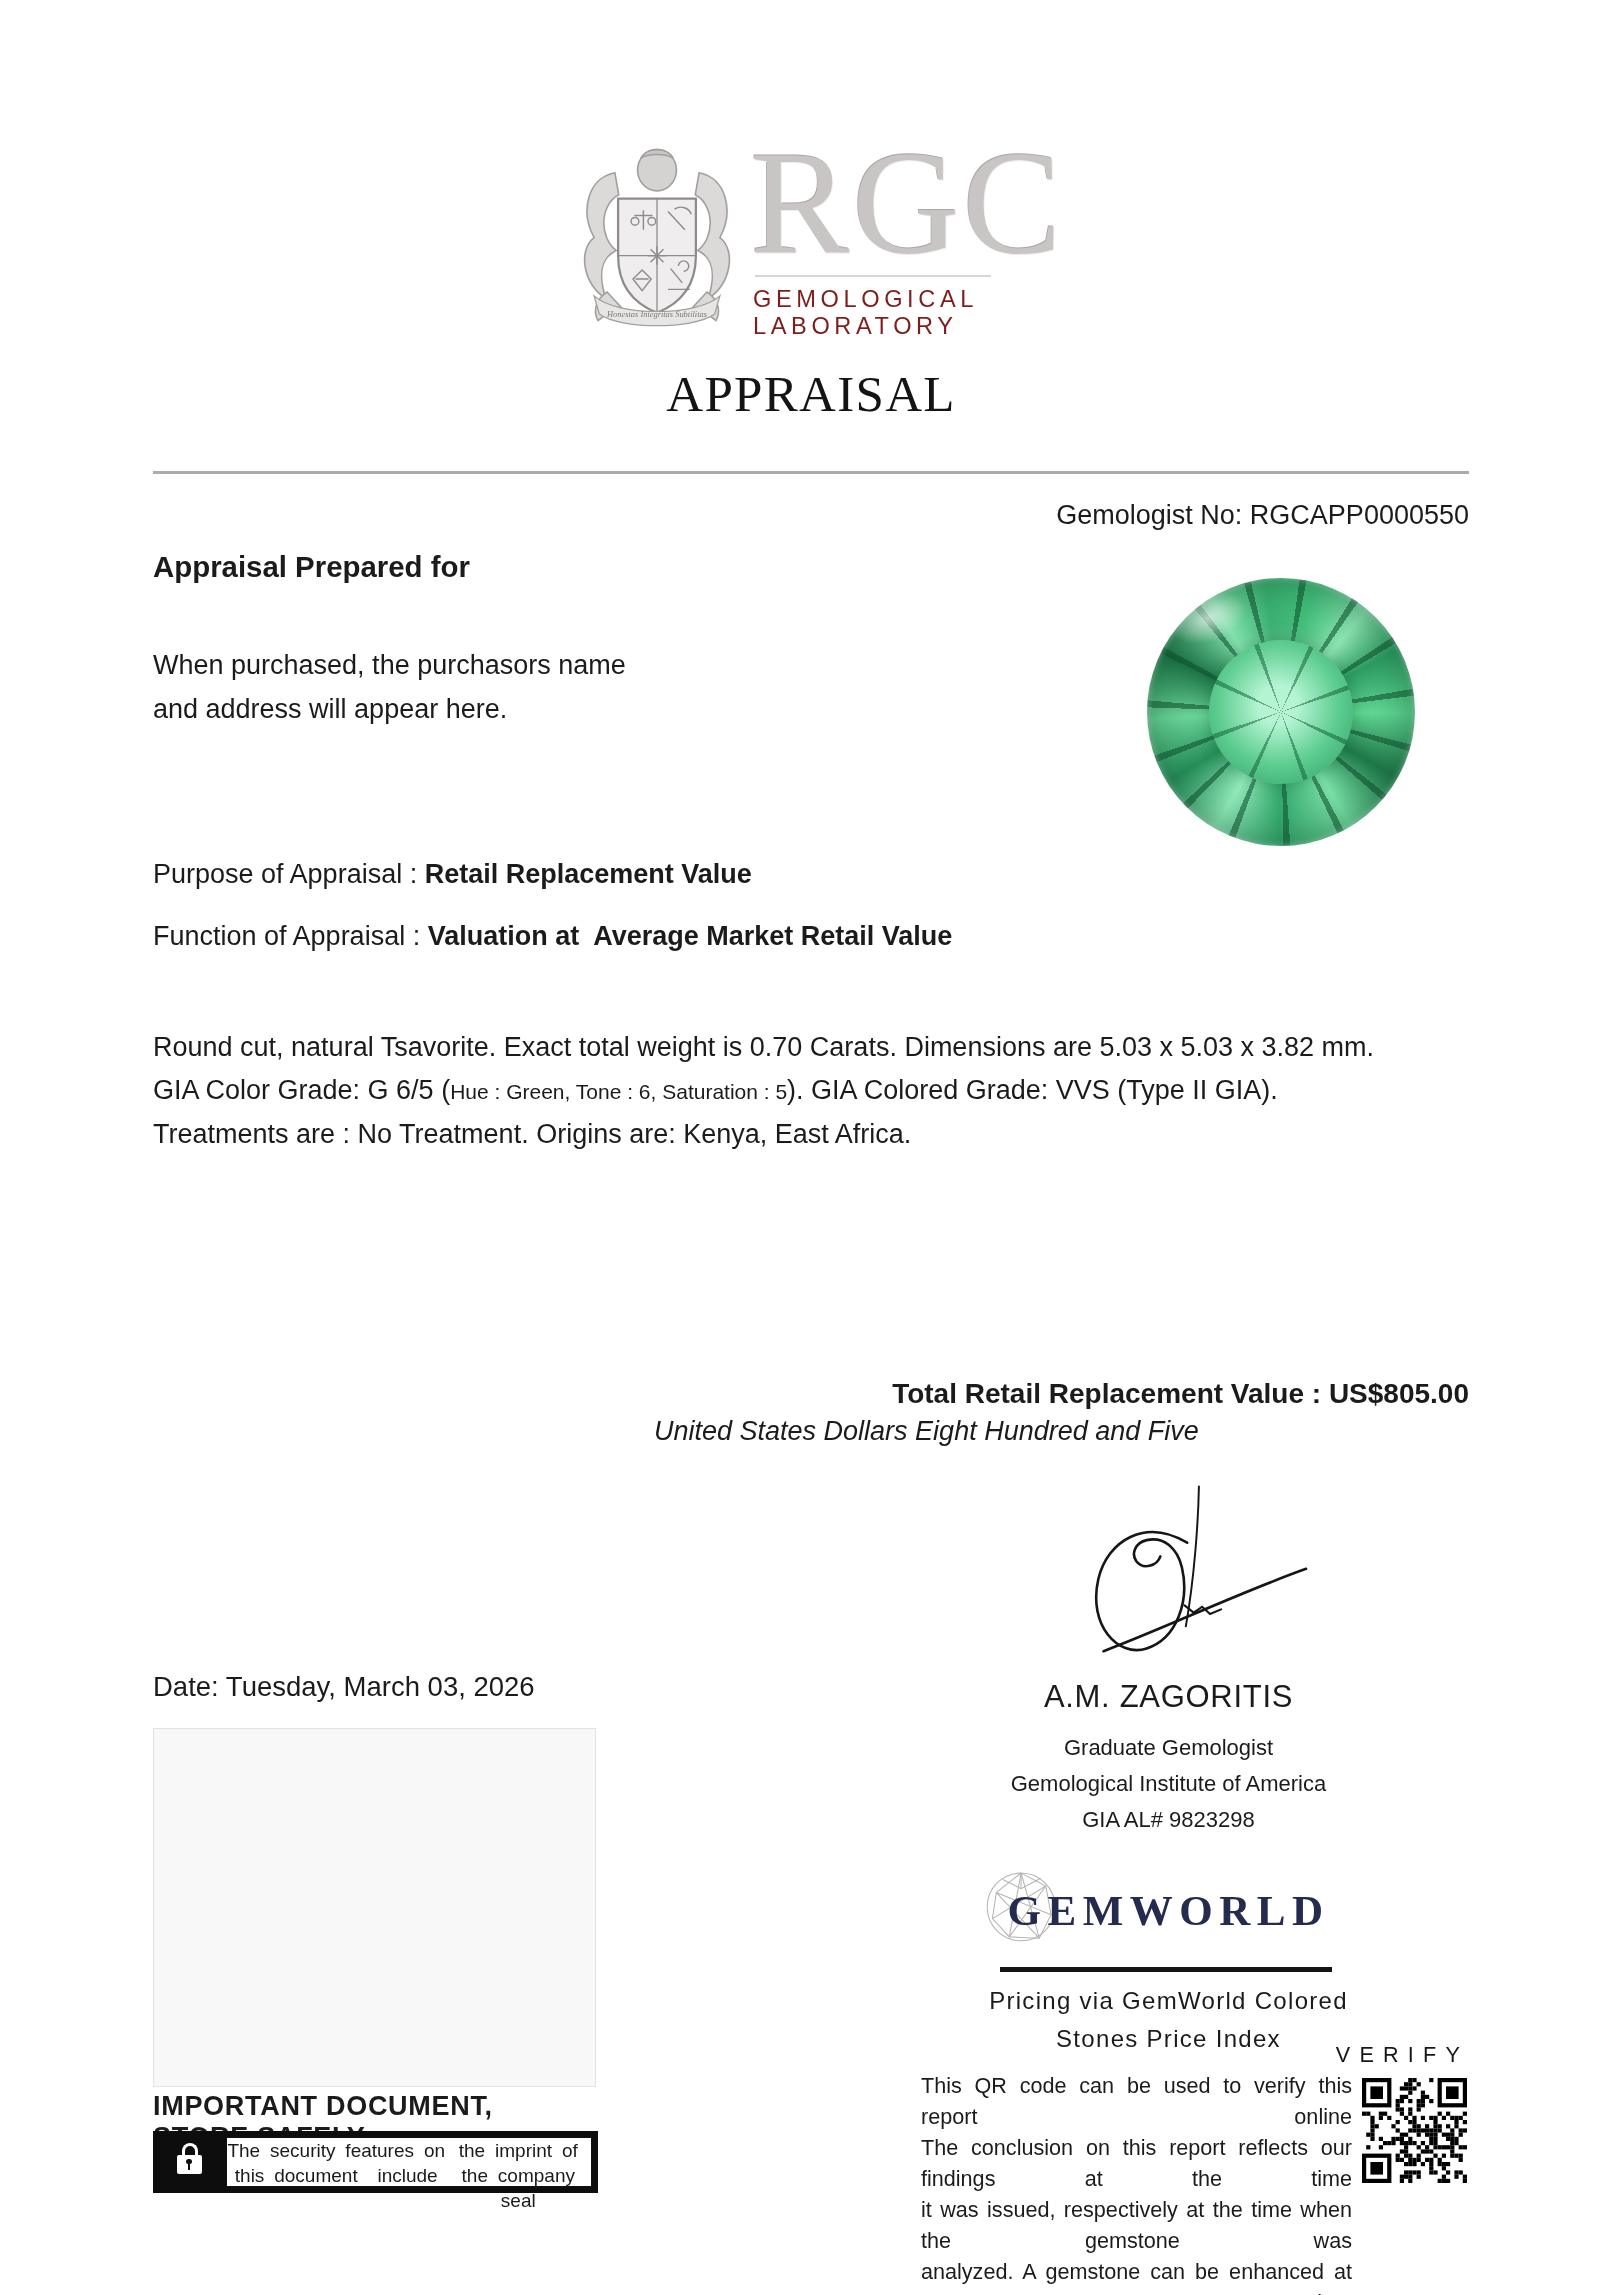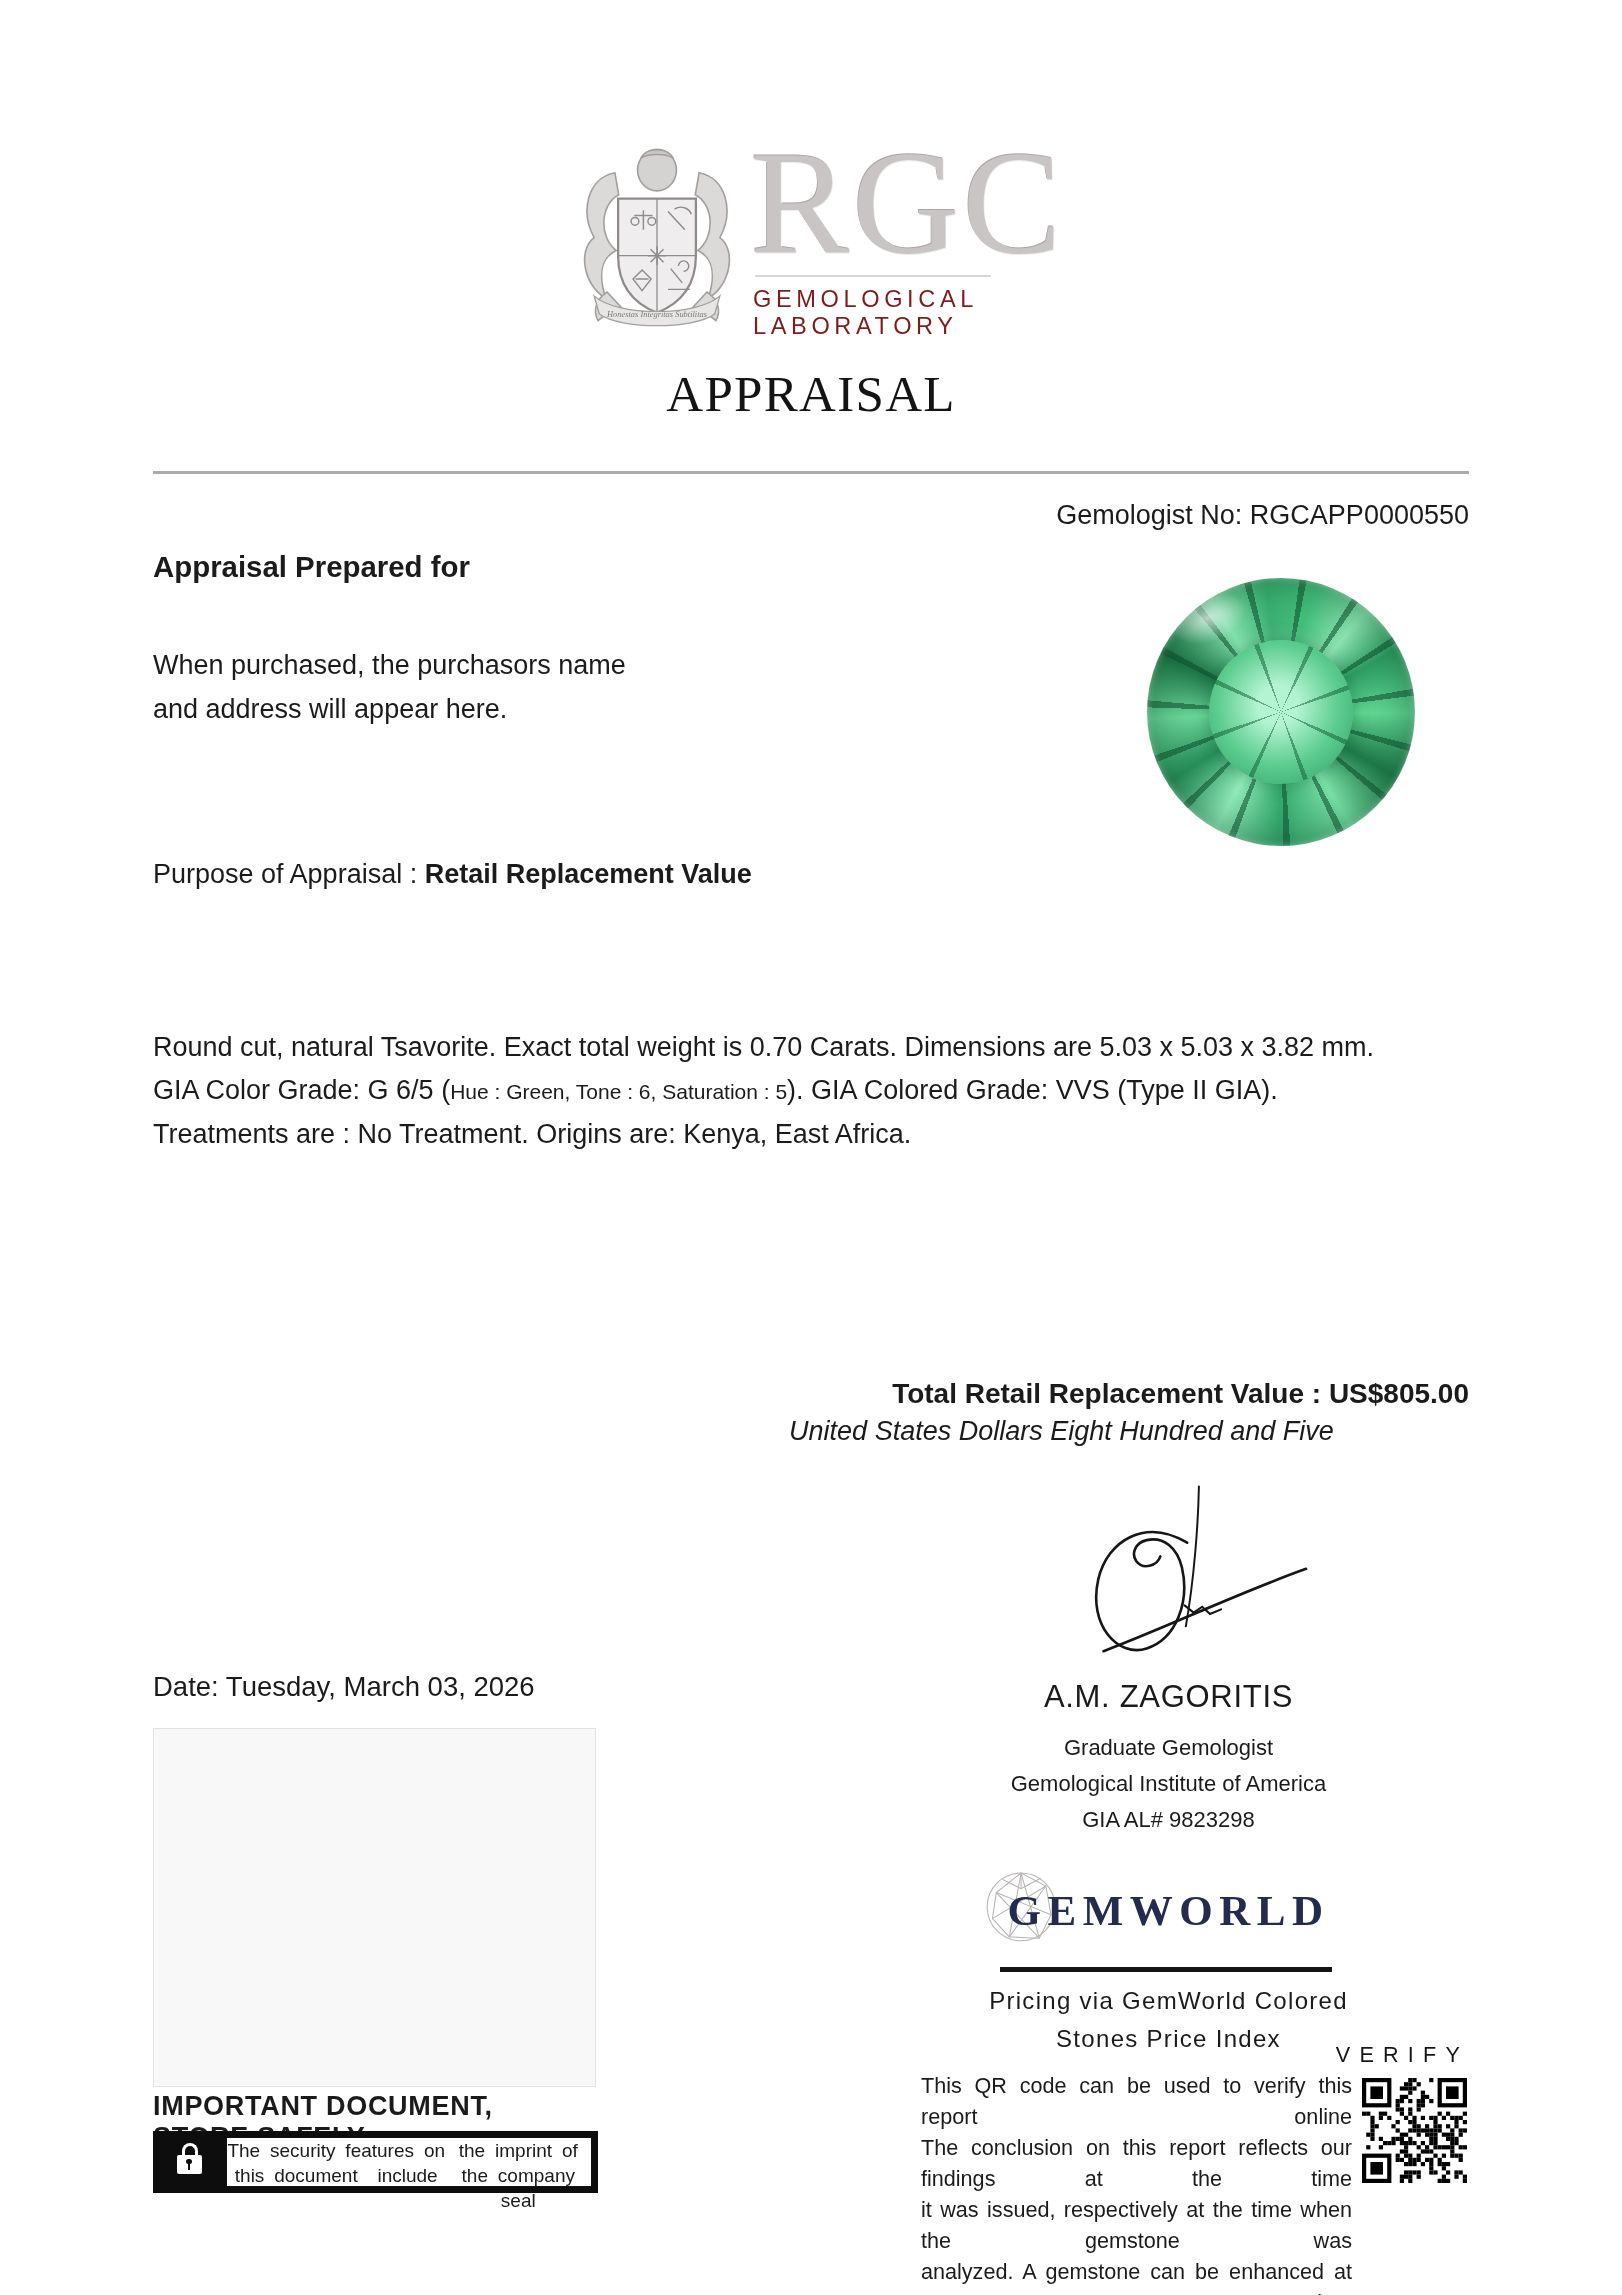--- a/index.html
+++ b/index.html
@@ -69,21 +69,21 @@
   .purpose-line{left:153px;top:859px;font-size:27px;}
   .function-line{left:153px;top:921px;font-size:27px;}
   .val-bold{font-weight:bold;}
 
   
   .desc{left:153px;top:1026px;width:1328px;font-size:27px;line-height:43px;}
   .desc .small{font-size:21px;}
 
   
   .total-line{left:654px;top:1378px;width:815px;text-align:right;font-size:28px;font-weight:bold;}
-  .words-line{left:654px;top:1416px;width:815px;text-align:center;font-size:27px;font-style:italic;}
+  .words-line{left:654px;top:1416px;width:815px;text-align:left;font-size:27px;font-style:italic;}
 
   
   .signature{left:1047px;top:1480px;width:262px;height:196px;}
   .date-line{left:153px;top:1671px;font-size:27.5px;}
   .sig-name{left:982px;top:1679px;width:373px;text-align:center;font-size:31px;letter-spacing:0.7px;}
   .sig-cred1{left:982px;top:1735px;width:373px;text-align:center;font-size:22px;}
   .sig-cred2{left:982px;top:1771px;width:373px;text-align:center;font-size:22px;}
   .sig-cred3{left:982px;top:1807px;width:373px;text-align:center;font-size:22px;}
 
   
@@ -172,20 +172,23 @@
   <div class="abs appr-no bindtext">Gemologist No: RGCAPP0000550</div>
 
   <div class="abs prepared-heading bindtext">Appraisal Prepared for</div>
   <div class="abs prep-line1 bindtext">When purchased, the purchasors name</div>
   <div class="abs prep-line2 bindtext">and address will appear here.</div>
 
   <div class="abs gem"></div>
 
   <div class="abs purpose-line">
     <span class="bindtext">Purpose of Appraisal : </span><span class="val-bold bindtext">Retail Replacement Value</span>
+  </div>
+  <div class="abs function-line">
+    <span class="bindtext">Function of Appraisal : </span><span class="val-bold bindtext">Valuation at  Average Market Retail Value</span>
   </div>
 
   <div class="abs desc">
     <div class="bindtext">Round cut, natural Tsavorite. Exact total weight is 0.70 Carats. Dimensions are 5.03 x 5.03 x 3.82 mm.</div>
     <div><span class="bindtext">GIA Color Grade: G 6/5 (</span><span class="small bindtext">Hue : Green, Tone : 6, Saturation : 5</span><span class="bindtext">). GIA Colored Grade: VVS (Type II GIA).</span></div>
     <div class="bindtext">Treatments are : No Treatment. Origins are: Kenya, East Africa.</div>
   </div>
 
   <div class="abs total-line bindtext">Total Retail Replacement Value : US$805.00</div>
   <div class="abs words-line bindtext">United States Dollars Eight Hundred and Five</div>

